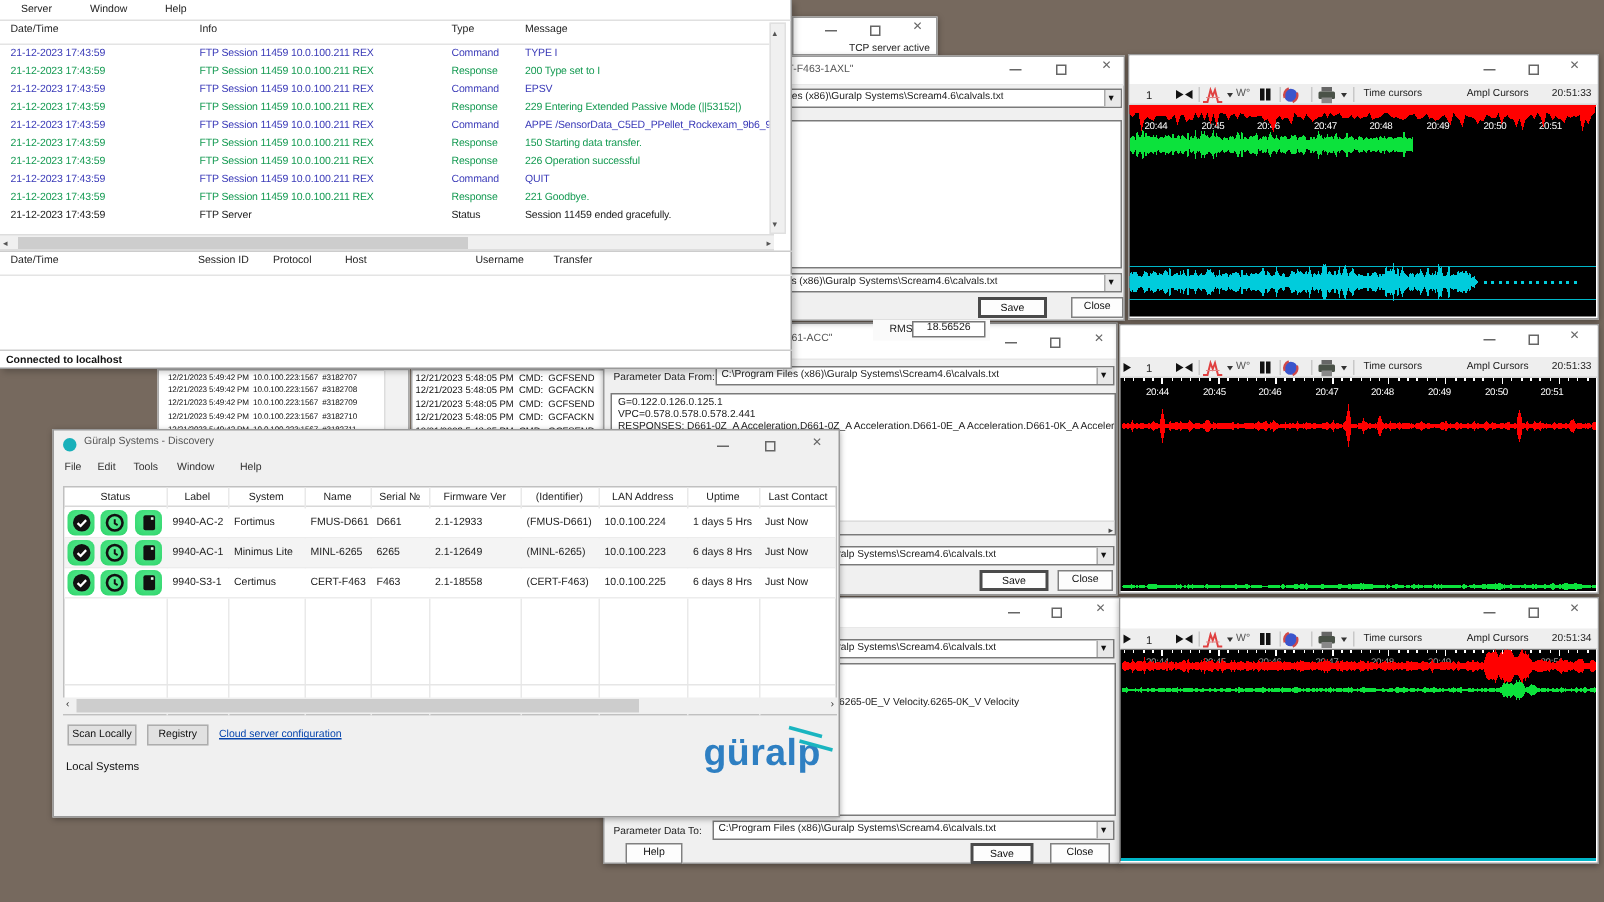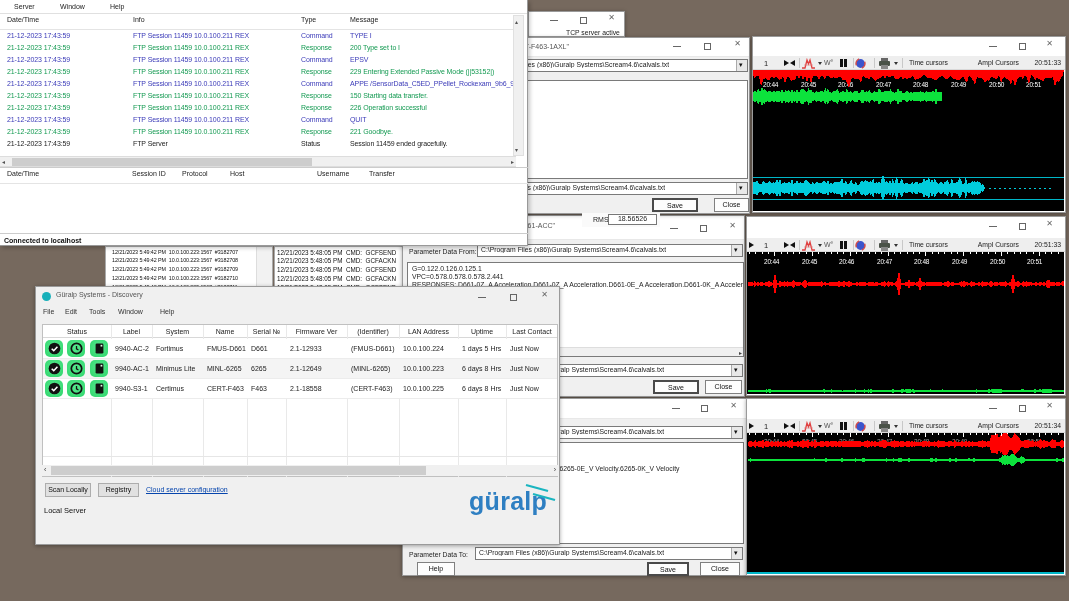--- a/index.html
+++ b/index.html
@@ -388,21 +388,21 @@
    <div style="position:absolute;left:0;top:131px;width:100%;height:1px;background:#e6e6e6;"></div>
  </div>
  <div id="dhsb">
       <span style="left:2px;top:1px;">‹</span>
       <div id="dthumb"></div>
       <span style="right:2px;top:1px;">›</span>
     </div>
  <div class="btn btn2" style="left:9px;top:196px;width:46px;border:1px solid #808080;">Scan Locally</div>
  <div class="btn btn2" style="left:62px;top:196px;width:41px;border:1px solid #808080;">Registry</div>
  <span style="position:absolute;left:110px;top:199px;font-size:7px;color:#0645ad;text-decoration:underline;">Cloud server configuration</span>
- <span style="position:absolute;left:8px;top:219px;font-size:7.5px;color:#111;">Local Server</span>
+ <span style="position:absolute;left:8px;top:219px;font-size:7.5px;color:#111;">Local Systems</span>
  <svg width="110" height="48" viewBox="0 0 110 48" style="position:absolute;left:430px;top:192px;">
 <text x="3" y="31" font-family="Liberation Sans" font-size="25" font-weight="bold" letter-spacing="0.3" fill="#2e7fc2">güralp</text>
 <path d="M60 6 L82 12" stroke="#1ab5c0" stroke-width="2.3" fill="none"></path>
 <path d="M67 15 L89 21" stroke="#1ab5c0" stroke-width="2.3" fill="none"></path>
 </svg>
 </div>
 <div class="win" style="left:752px;top:36px;width:314px;height:177px;z-index:20;">
   <div class="cap" style="height:19px;">
     <div class="c-min" style="right:68px;"></div>
       <div class="c-max" style="right:39px;"></div>

